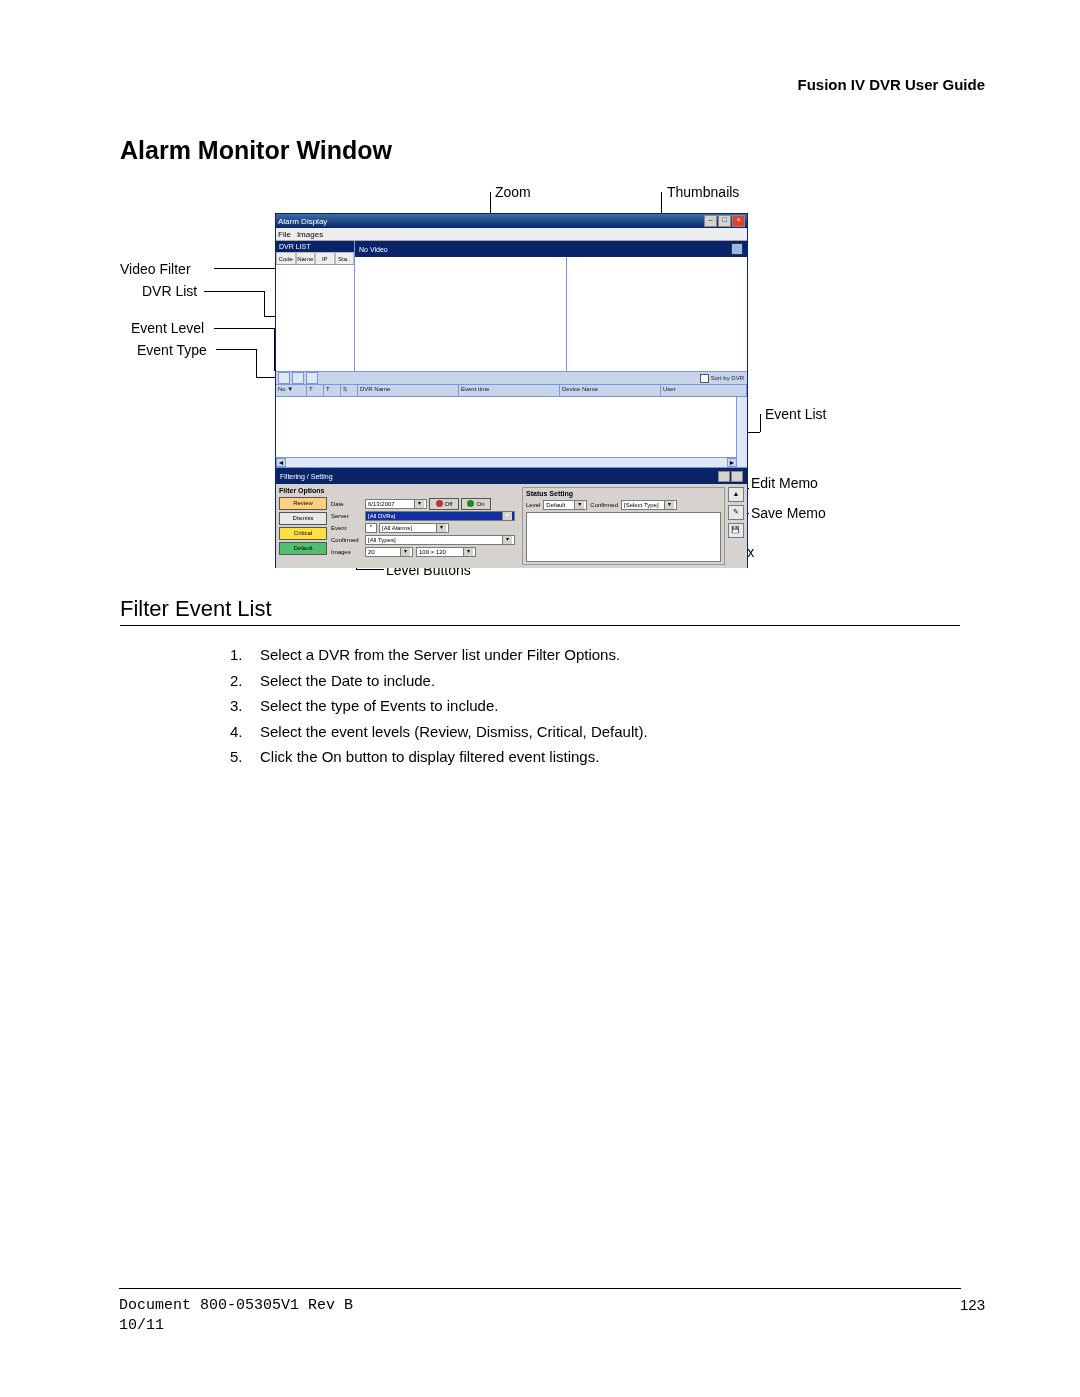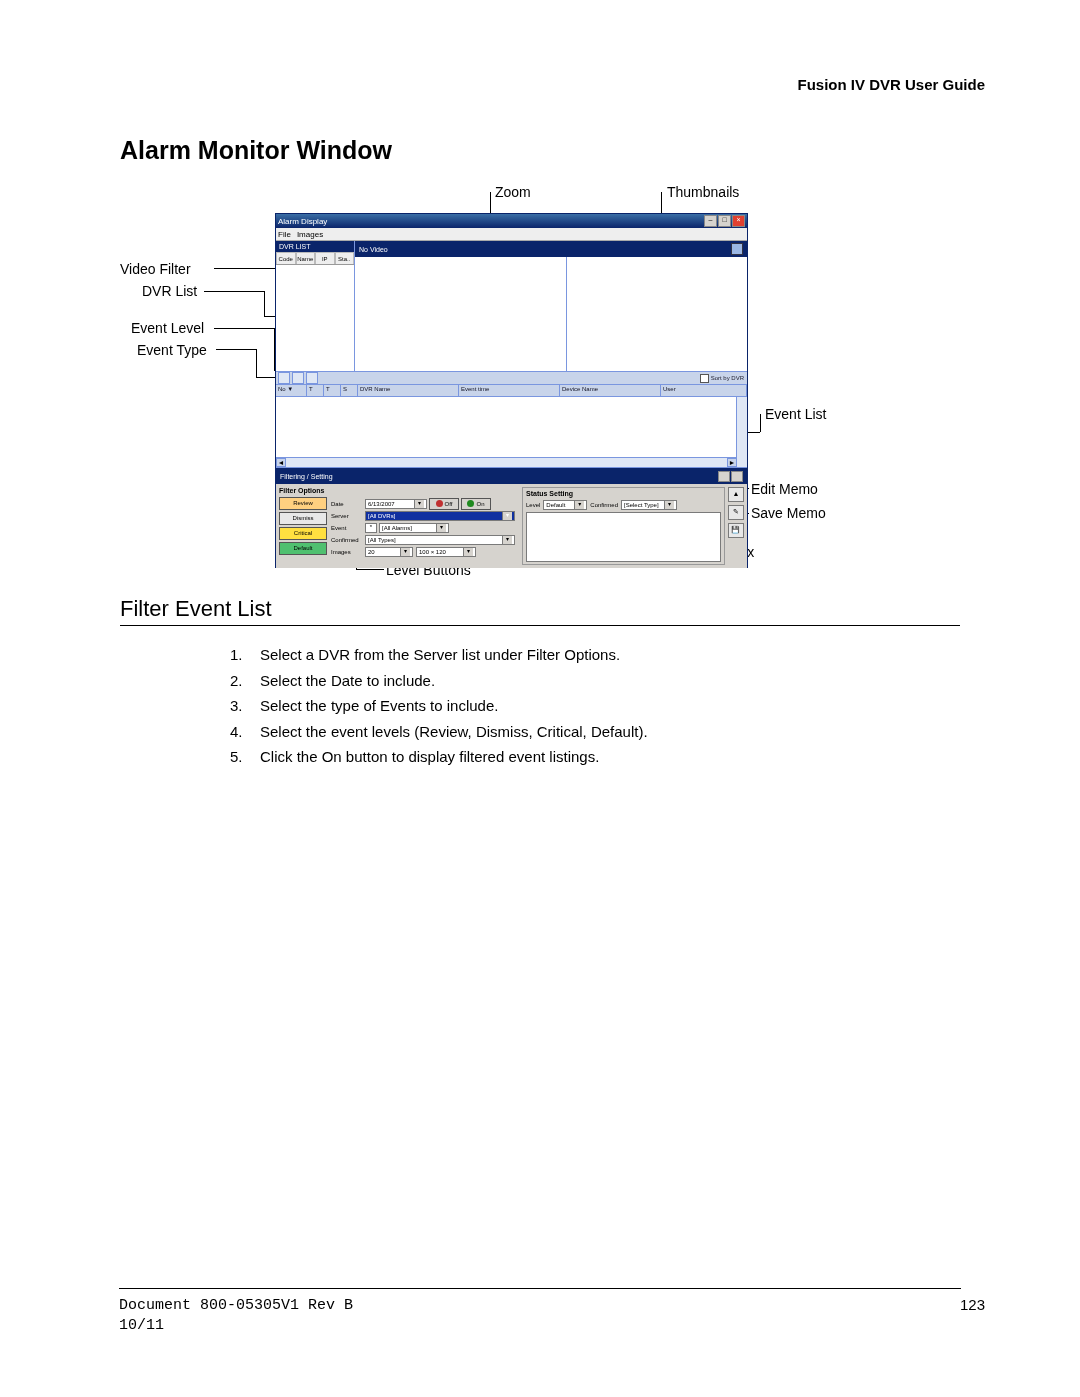--- a/index.html
+++ b/index.html
@@ -335,21 +335,21 @@
 
     <span class="callout" style="left:17px;top:158px;">Event Type</span>
     <div class="lead" style="left:96px;top:165px;width:40px;height:1px;"></div>
     <div class="lead" style="left:136px;top:165px;width:1px;height:28px;"></div>
     <div class="lead" style="left:136px;top:193px;width:108px;height:1px;"></div>
 
     <span class="callout" style="left:645px;top:222px;">Event List</span>
     <div class="lead" style="left:640px;top:230px;width:1px;height:18px;"></div>
     <div class="lead" style="left:612px;top:248px;width:28px;height:1px;"></div>
 
-    <span class="callout" style="left:631px;top:297px;">Edit Memo</span>
+    <span class="callout" style="left:631px;top:291px;">Edit Memo</span>
     <div class="lead" style="left:620px;top:304px;width:9px;height:1px;"></div>
     <span class="callout" style="left:631px;top:321px;">Save Memo</span>
     <div class="lead" style="left:620px;top:329px;width:9px;height:1px;"></div>
 
     <span class="callout" style="left:538px;top:360px;">Memo Text Box</span>
     <div class="lead" style="left:532px;top:368px;width:1px;height:-1px;"></div>
     <div class="lead" style="left:510px;top:344px;width:1px;height:24px;"></div>
     <div class="lead" style="left:510px;top:368px;width:26px;height:1px;"></div>
 
     <span class="callout" style="left:266px;top:378px;">Level Buttons</span>

